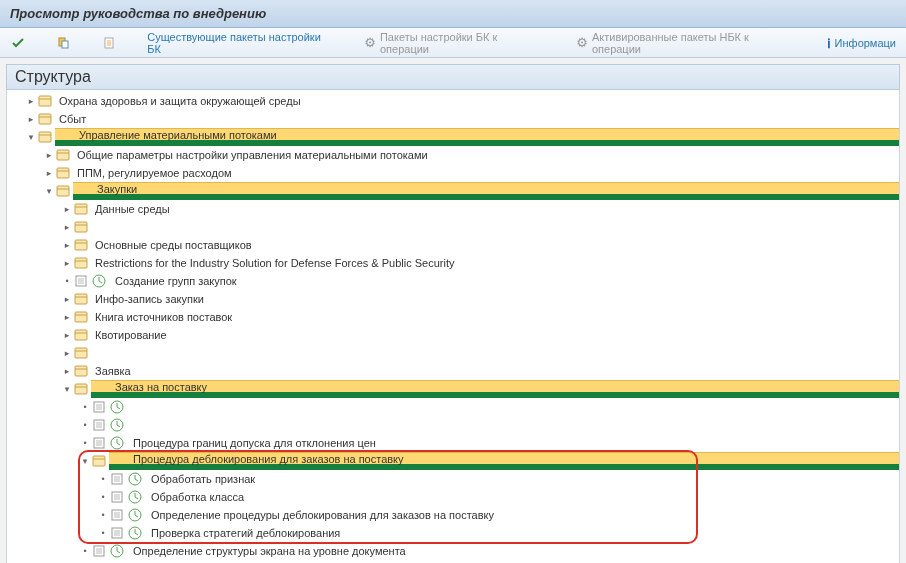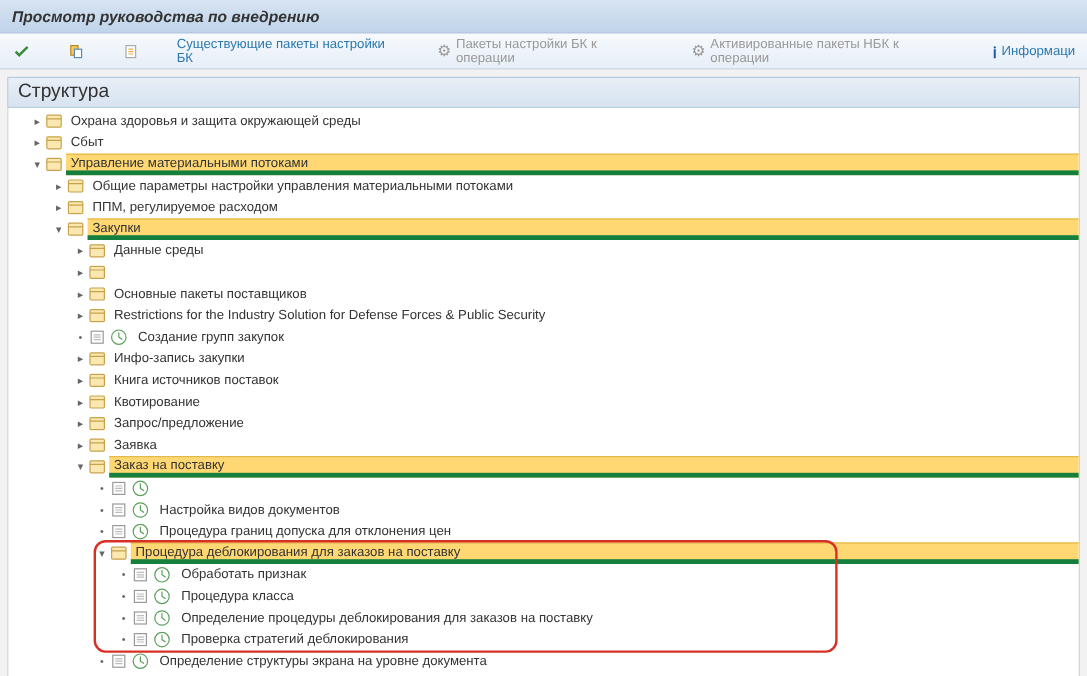--- a/index.html
+++ b/index.html
@@ -104,21 +104,21 @@
     background: #ffd873;
     flex: 1;
   }
   .label-wrap {
     display: flex;
     align-items: center;
     height: 18px;
   }
   .row.hl { }
   .row.first-hl .label-wrap { border-top: 1px solid #e3b84a; }
-  .row.last-hl .label-wrap { border-bottom: 4px solid #15803d; }
+  .row.last-hl .label-wrap { border-bottom: 6px solid #15803d; padding-left: 20px; }
   .redbox {
     position: absolute;
     border: 2px solid #d93025;
     border-radius: 10px;
     pointer-events: none;
   }
   .tree-container { position: relative; }
   .info-icon { color:#1a5dab; font-weight:bold; font-size:13px; }
   svg { display: block; }
 </style>
@@ -286,21 +286,21 @@
           <span class="indent"></span>
           <span class="indent"></span>
           <span class="expander">▸</span>
           <span class="node-icon">
             <svg width="14" height="12">
               <rect x="1" y="1" width="12" height="10" fill="#fbe7b0" stroke="#c7a24a" rx="1"></rect>
               <path d="M1 4h12" stroke="#c7a24a"></path>
             </svg>
           </span>
           <span class="label-wrap">
-            <span class="label">Основные пакеты поставщиков</span>
+            <span class="label">Основные среды поставщиков</span>
           </span>
         </div>
 
     <div class="row">
           <span class="indent"></span>
           <span class="indent"></span>
           <span class="indent"></span>
           <span class="expander">▸</span>
           <span class="node-icon">
             <svg width="14" height="12">
@@ -387,23 +387,20 @@
           <span class="indent"></span>
           <span class="indent"></span>
           <span class="indent"></span>
           <span class="expander">▸</span>
           <span class="node-icon">
             <svg width="14" height="12">
               <rect x="1" y="1" width="12" height="10" fill="#fbe7b0" stroke="#c7a24a" rx="1"></rect>
               <path d="M1 4h12" stroke="#c7a24a"></path>
             </svg>
           </span>
-          <span class="label-wrap">
-            <span class="label">Запрос/предложение</span>
-          </span>
         </div>
 
     <div class="row">
           <span class="indent"></span>
           <span class="indent"></span>
           <span class="indent"></span>
           <span class="expander">▸</span>
           <span class="node-icon">
             <svg width="14" height="12">
               <rect x="1" y="1" width="12" height="10" fill="#fbe7b0" stroke="#c7a24a" rx="1"></rect>
@@ -462,23 +459,20 @@
               <rect x="2" y="1" width="10" height="10" fill="#fff" stroke="#999"></rect>
               <path d="M4 4h6M4 6h6M4 8h6" stroke="#bbb"></path>
             </svg>
           </span>
           <span class="activity-icon">
             <svg width="14" height="14">
               <circle cx="7" cy="7" r="6" fill="#fff" stroke="#5aa05a"></circle>
               <path d="M7 3v4l3 2" stroke="#5aa05a" fill="none"></path>
             </svg>
           </span>
-          <span class="label-wrap">
-            <span class="label">Настройка видов документов</span>
-          </span>
         </div>
 
     <div class="row">
           <span class="indent"></span>
           <span class="indent"></span>
           <span class="indent"></span>
           <span class="indent"></span>
           <span class="expander">•</span>
           <span class="node-icon">
             <svg width="14" height="12">
@@ -551,21 +545,21 @@
               <path d="M4 4h6M4 6h6M4 8h6" stroke="#bbb"></path>
             </svg>
           </span>
           <span class="activity-icon">
             <svg width="14" height="14">
               <circle cx="7" cy="7" r="6" fill="#fff" stroke="#5aa05a"></circle>
               <path d="M7 3v4l3 2" stroke="#5aa05a" fill="none"></path>
             </svg>
           </span>
           <span class="label-wrap">
-            <span class="label">Процедура класса</span>
+            <span class="label">Обработка класса</span>
           </span>
         </div>
 
     <div class="row">
           <span class="indent"></span>
           <span class="indent"></span>
           <span class="indent"></span>
           <span class="indent"></span>
           <span class="indent"></span>
           <span class="expander">•</span>

